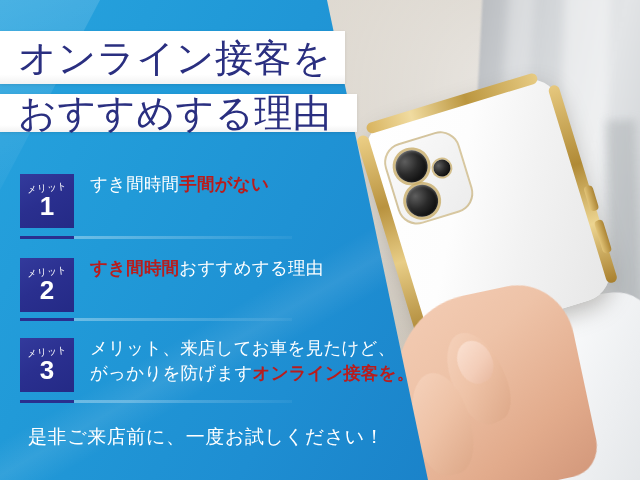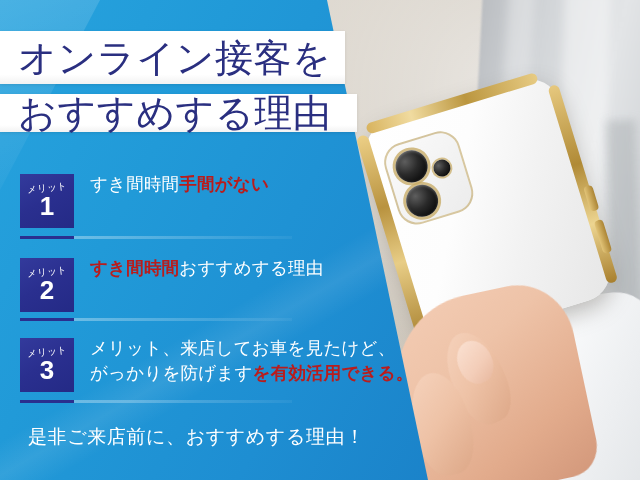--- a/index.html
+++ b/index.html
@@ -330,23 +330,23 @@
     <span class="div-blue"></span>
   </div>
 
   <div class="merit merit-3">
     <div class="badge">
       <span class="badge-label">メリット</span>
       <span class="badge-num">3</span>
     </div>
     <div class="merit-text">
       <div class="merit-line">メリット、来店してお車を見たけど、</div>
-      <div class="merit-line"><span>がっかりを防げます</span><span class="hl">を有効活用できる。</span></div>
+      <div class="merit-line"><span>がっかりを防げます</span><span class="hl">オンライン接客を。</span></div>
     </div>
   </div>
   <div class="divider divider-3">
     <span class="div-navy"></span>
     <span class="div-blue"></span>
   </div>
 
-  <div class="footer">是非ご来店前に、おすすめする理由！</div>
+  <div class="footer">是非ご来店前に、一度お試しください！</div>
 
 </div>
 
 </body></html>

